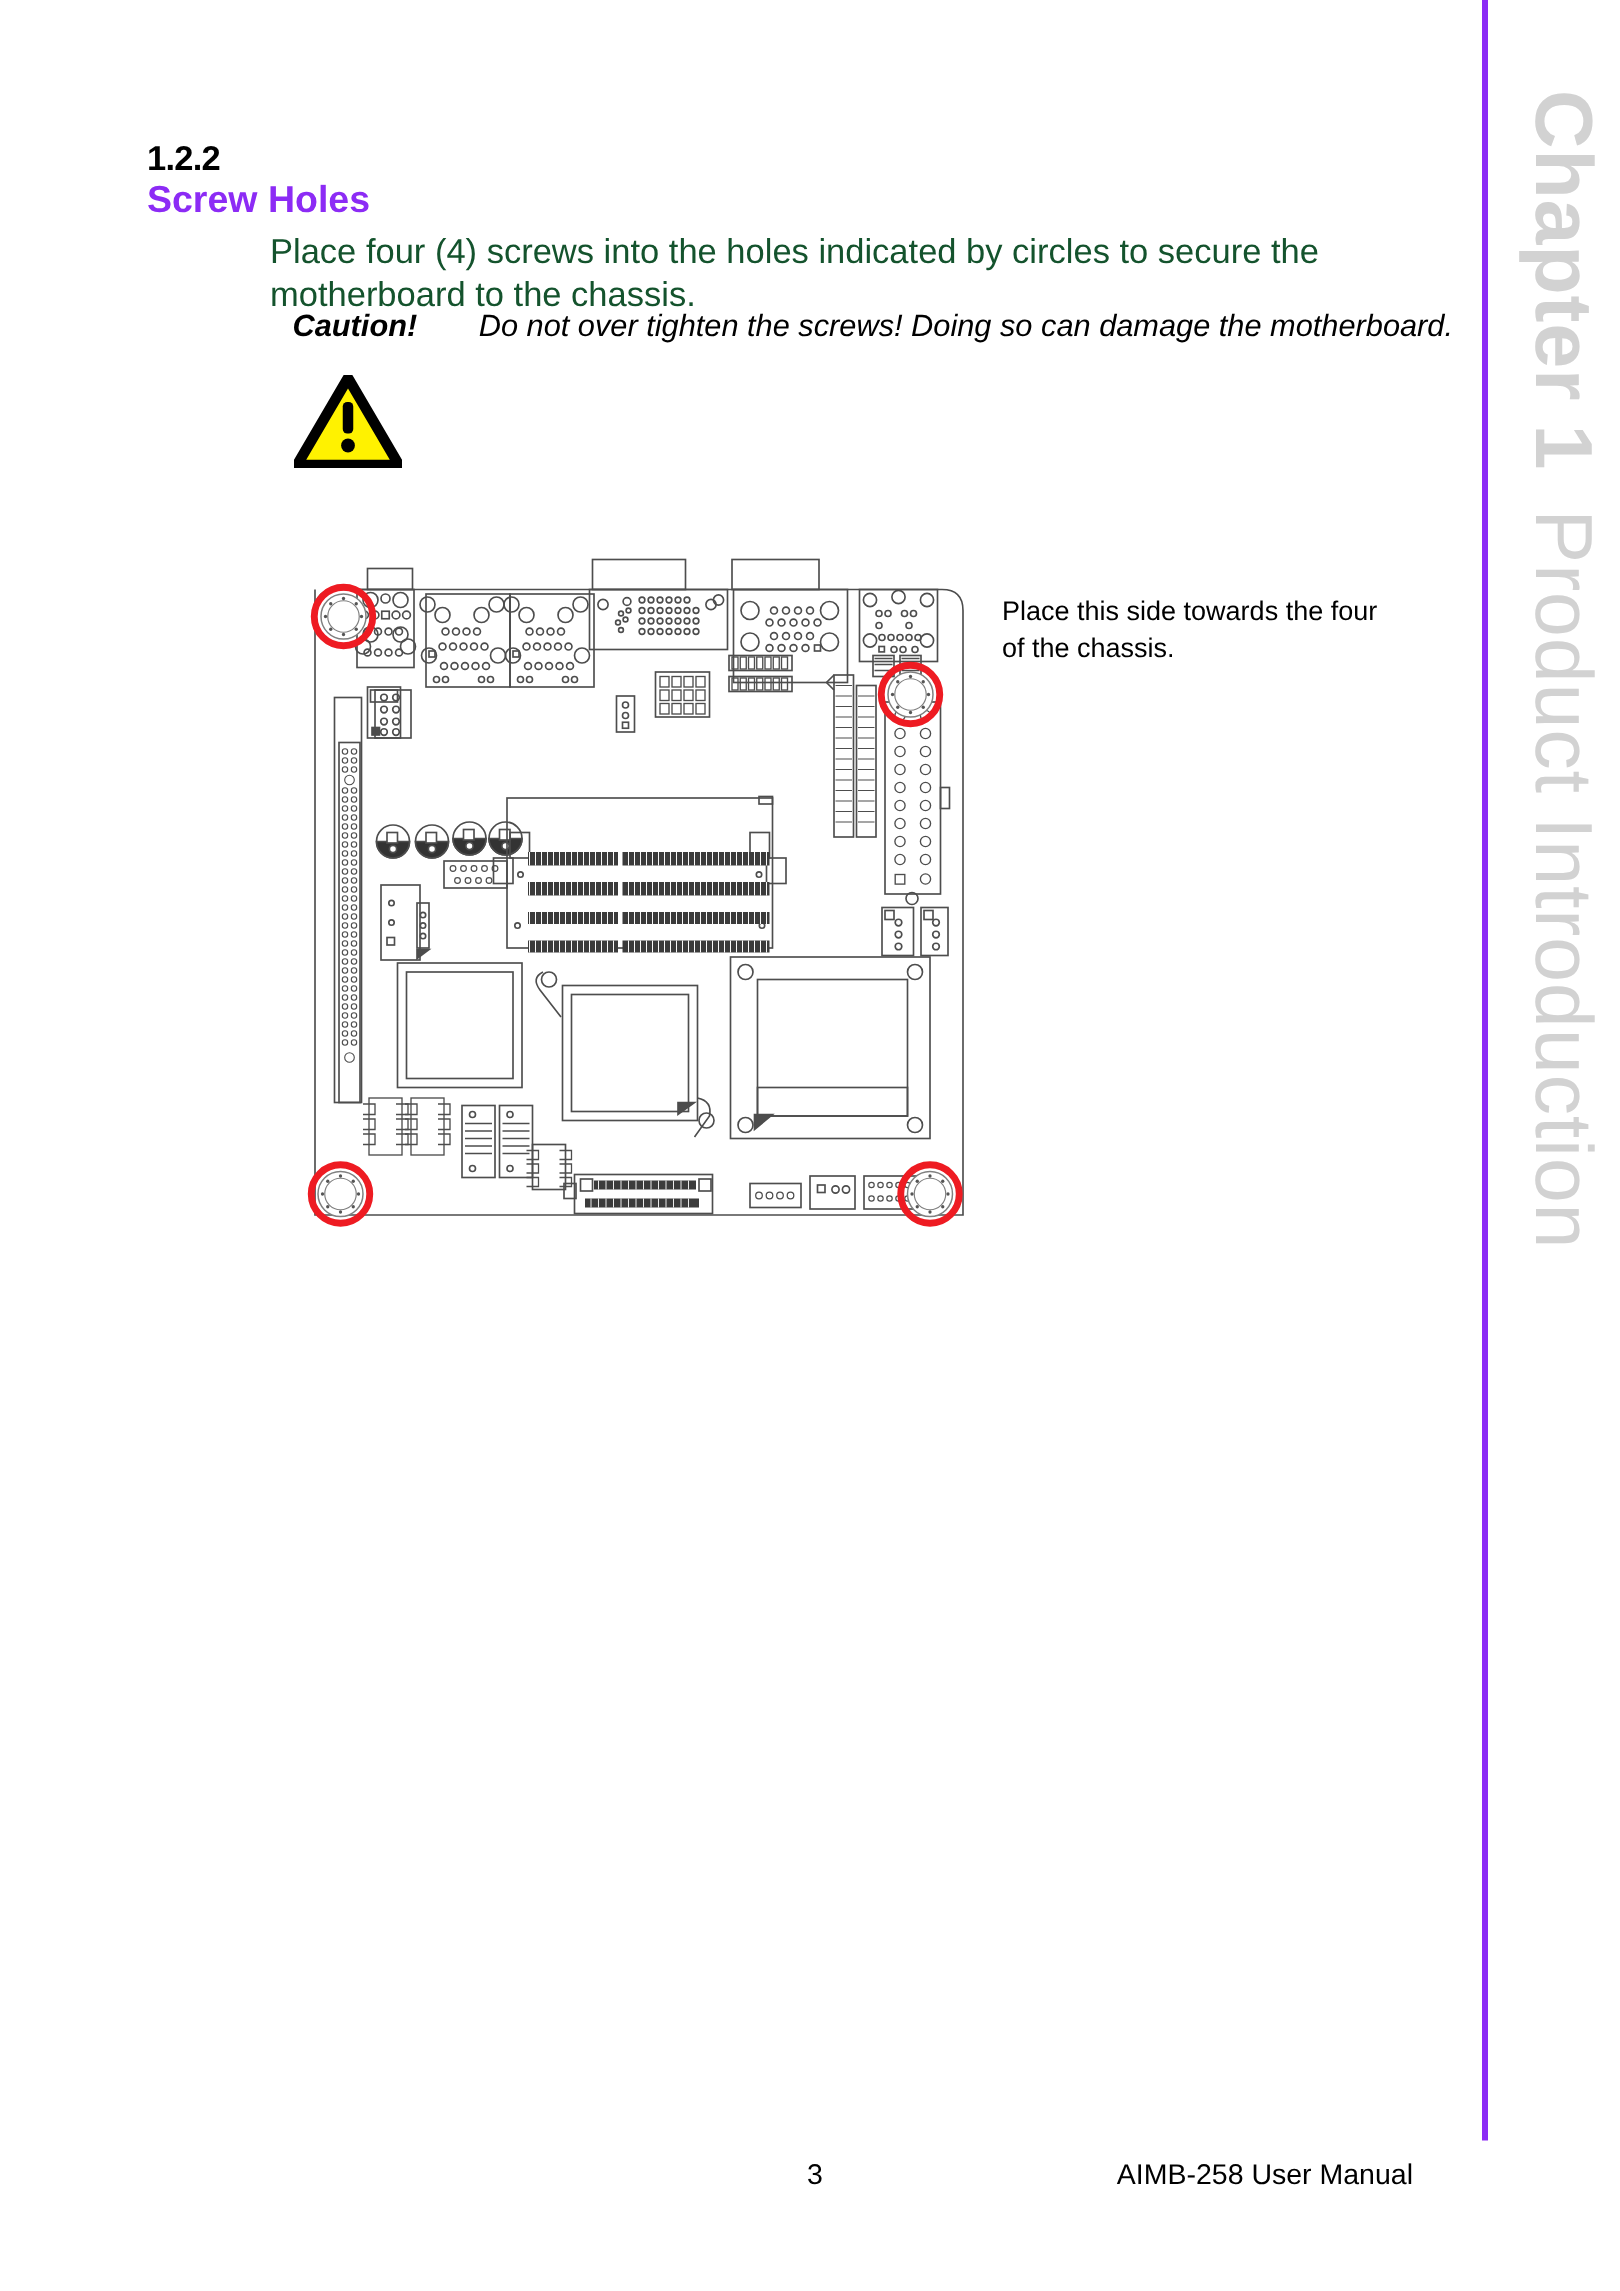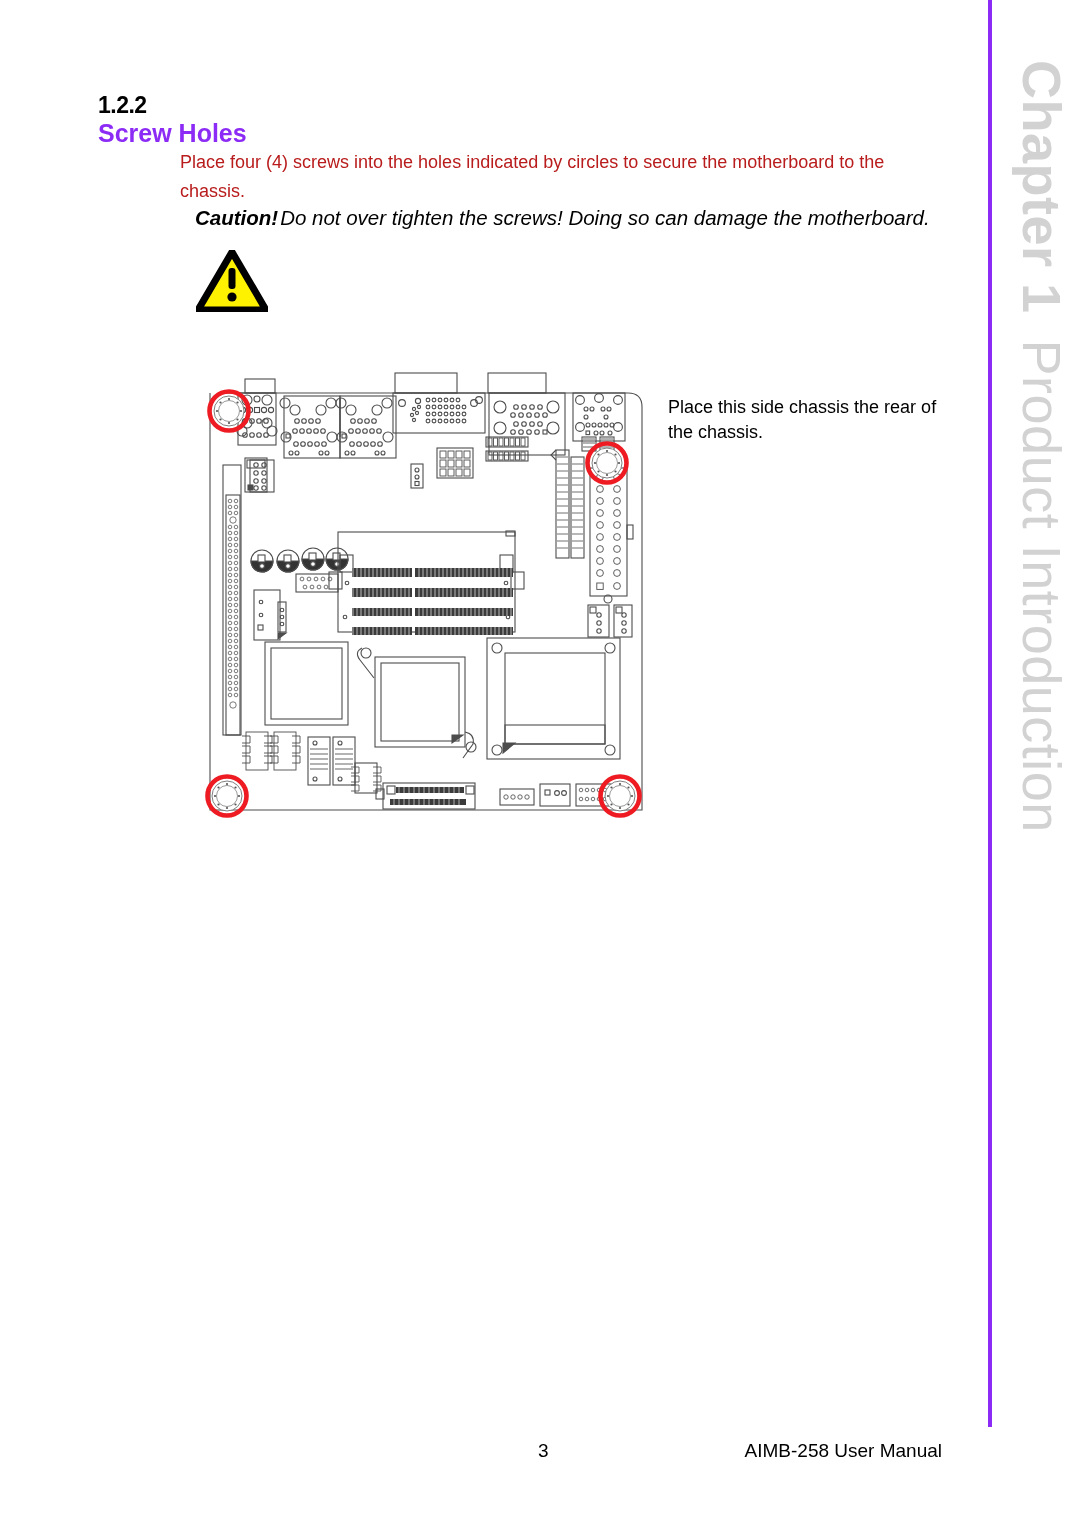--- a/index.html
+++ b/index.html
@@ -75,43 +75,44 @@
     font-weight: bold;
     color: #8c2bf5;
   }
 
   
   .body-para {
     position: absolute;
     left: 180px;
     top: 130px;
     width: 760px;
-    font-size: 18px;
+    font-size: 23px;
     line-height: 29px;
-    color: #b91c1c;
+    color: #14532d;
   }
 
   
   .caution-row {
     position: absolute;
     left: 195px;
     top: 205px;
     width: 745px;
     font-size: 20.5px;
     font-style: italic;
     line-height: 26px;
     white-space: nowrap;
   }
   .caution-label {
     font-weight: bold;
     font-style: italic;
     margin-right: 2px;
   }
   .caution-text {
     font-style: italic;
+    margin-left: 39px;
   }
 
   
   .warning-icon {
     position: absolute;
     left: 196px;
     top: 250px;
     width: 72px;
     height: 62px;
   }
@@ -182,21 +183,21 @@
 </div>
 
 <div class="warning-icon">
   <svg viewBox="0 0 72 62" width="72" height="62" aria-hidden="true">
     <polygon points="36,2 70,60 2,60" fill="#fff200" stroke="#000000" stroke-width="7" stroke-linejoin="round"></polygon>
     <rect x="32.5" y="18" width="7" height="21" rx="3" fill="#000000"></rect>
     <circle cx="36" cy="47" r="4.6" fill="#000000"></circle>
   </svg>
 </div>
 
-<p class="side-note">Place this side chassis the rear of the chassis.</p>
+<p class="side-note">Place this side towards the four of the chassis.</p>
 
 <div class="board-figure">
 <svg viewBox="0 0 470 470" width="470" height="470" aria-hidden="true">
   <defs>
     <g id="sh-ring">
       <circle r="15" fill="#ffffff" stroke="#808080" stroke-width="1"></circle>
       <circle r="10.5" fill="#ffffff" stroke="#808080" stroke-width="0.8"></circle>
       <circle cx="0" cy="-12" r="1.1" fill="#555"></circle>
       <circle cx="8.5" cy="-8.5" r="1.1" fill="#555"></circle>
       <circle cx="12" cy="0" r="1.1" fill="#555"></circle>

